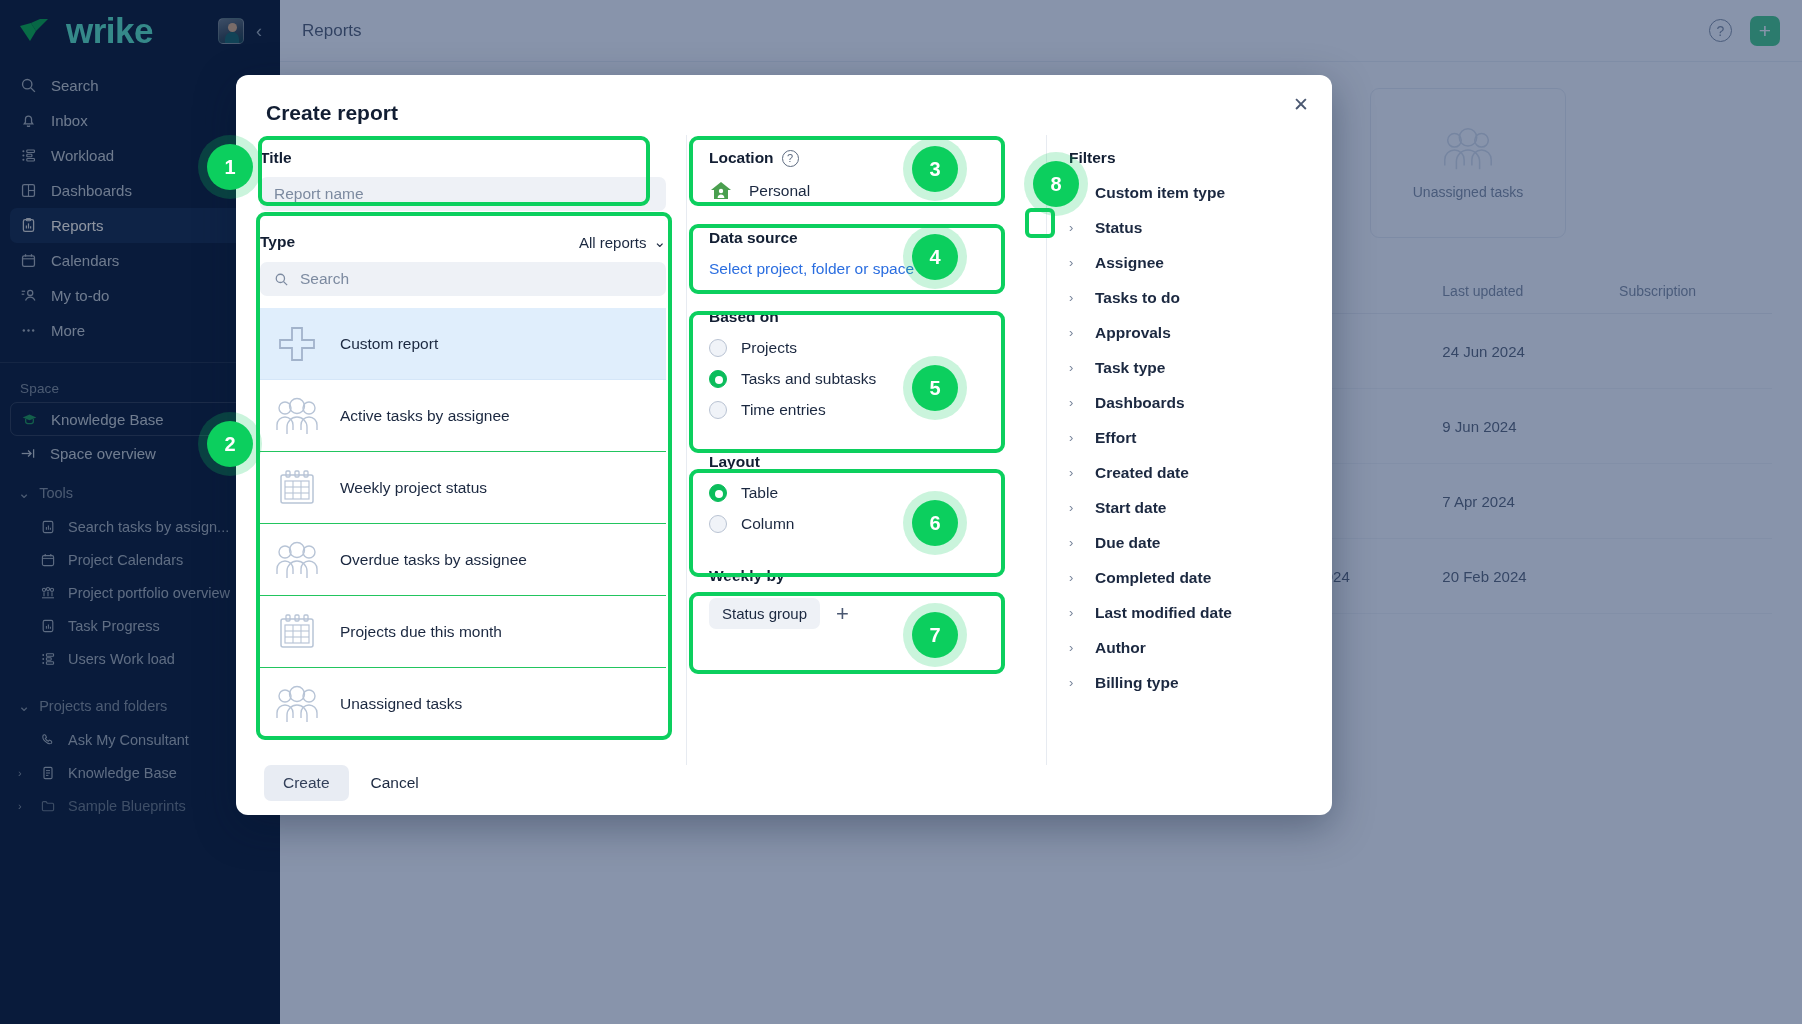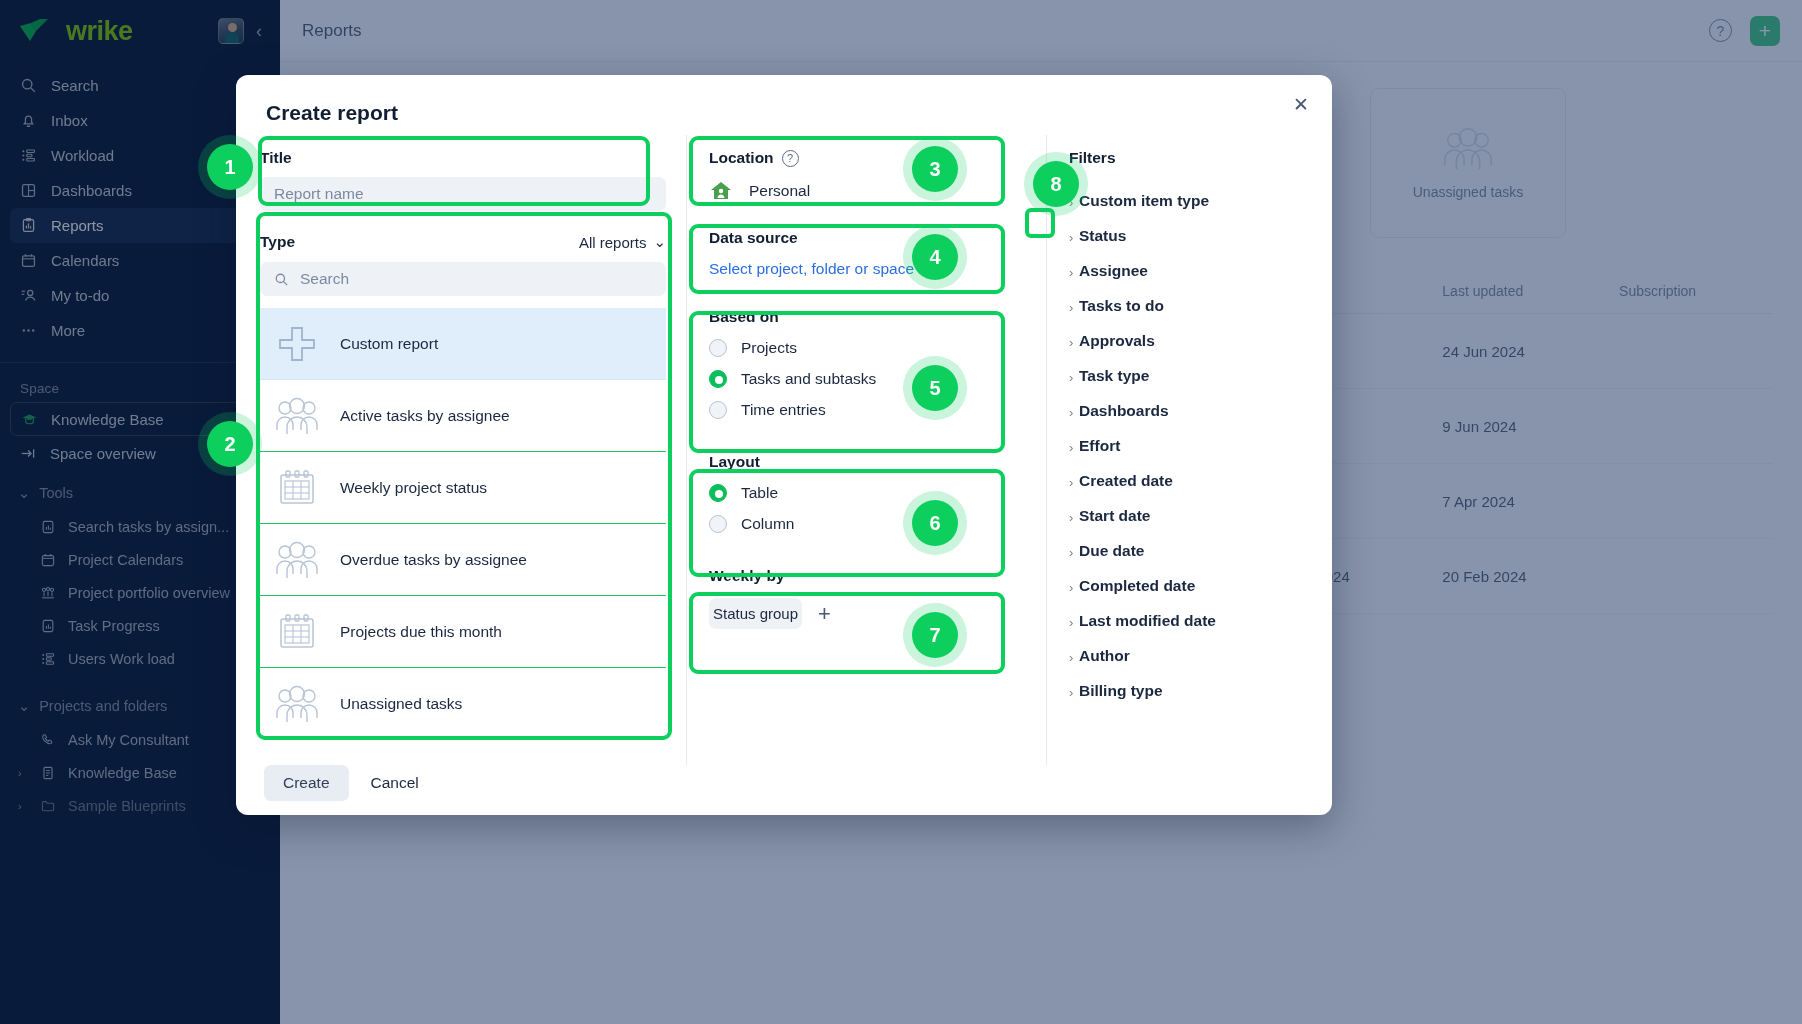--- a/index.html
+++ b/index.html
@@ -13,21 +13,21 @@
 
   
   .sidebar {
     position: absolute; left: 0; top: 0; width: 280px; height: 1024px;
     background: #0e2246;
     color: #ffffff;
   }
   .sb-top { display: flex; align-items: center; height: 62px; padding: 0 18px; }
   .wrike-logo { display: flex; align-items: center; gap: 8px; }
   .logo-mark { width: 40px; height: 28px; }
-  .logo-text { font-size: 27px; font-weight: 700; letter-spacing: -0.5px; color: #84cc16; }
+  .logo-text { font-size: 35px; font-weight: 700; letter-spacing: -0.5px; color: #5eead4; }
   .sb-top-right { margin-left: auto; display: flex; align-items: center; gap: 12px; }
   .avatar {
     width: 26px; height: 26px; border-radius: 5px;
     background: linear-gradient(160deg,#6b7f95 0%,#3a5068 60%,#16485c 100%);
     border: 1px solid rgba(255,255,255,0.25); position: relative; overflow: hidden;
   }
   .avatar::after {
     content:""; position:absolute; left:6px; top:13px; width:14px; height:14px;
     border-radius:7px 7px 0 0; background:#1c6b78;
   }
@@ -165,26 +165,26 @@
   .loc-text { font-size:15.5px; color:#1b2840; }
   .link-blue { margin-top:13px; font-size:15.5px; color:#2b6ee0; cursor:pointer; }
   .radio-row { display:flex; align-items:center; gap:14px; margin-top:13px; cursor:pointer; }
   .radio {
     width:18px;height:18px;border-radius:50%;border:1.7px solid #b9c3d3;background:#f0f3f8; flex:0 0 18px;
   }
   .radio.on { border-color:#0cbd5c; background:#0cbd5c; position:relative; }
   .radio.on::after{content:"";position:absolute;left:5px;top:5px;width:8px;height:8px;border-radius:50%;background:#fff;}
   .radio-lbl { font-size:15.5px; color:#1b2840; }
   .chips { display:flex; align-items:center; gap:16px; margin-top:13px; }
-  .chip { background:#eef1f6; border-radius:7px; padding:7px 4px; font-size:15px; color:#1b2840; cursor:pointer; }
+  .chip { background:#eef1f6; border-radius:7px; padding:7px 13px; font-size:15px; color:#1b2840; cursor:pointer; }
   .chip-add { font-size:22px; color:#4a5871; cursor:pointer; line-height:1; }
 
   .filters-title { font-size:15.5px; font-weight:700; color:#121e33; }
   .filter-row {
-    display:flex; align-items:flex-end; height:35px; cursor:pointer;
+    display:flex; align-items:center; gap:16px; height:35px; cursor:pointer;
   }
   .filter-chev { color:#76839a; font-size:13px; width:10px; }
   .filter-lbl { font-size:15.5px; font-weight:700; color:#1b2840; }
 
   .modal-foot { display:flex; align-items:center; gap:16px; padding: 0 0 0 28px; }
   .btn-create {
     background:#e8ecf3; color:#33405a; border-radius:7px;
     padding:9px 19px; font-size:15.5px; cursor:pointer;
   }
   .btn-cancel { color:#1b2840; font-size:15.5px; padding:9px 6px; cursor:pointer; }

